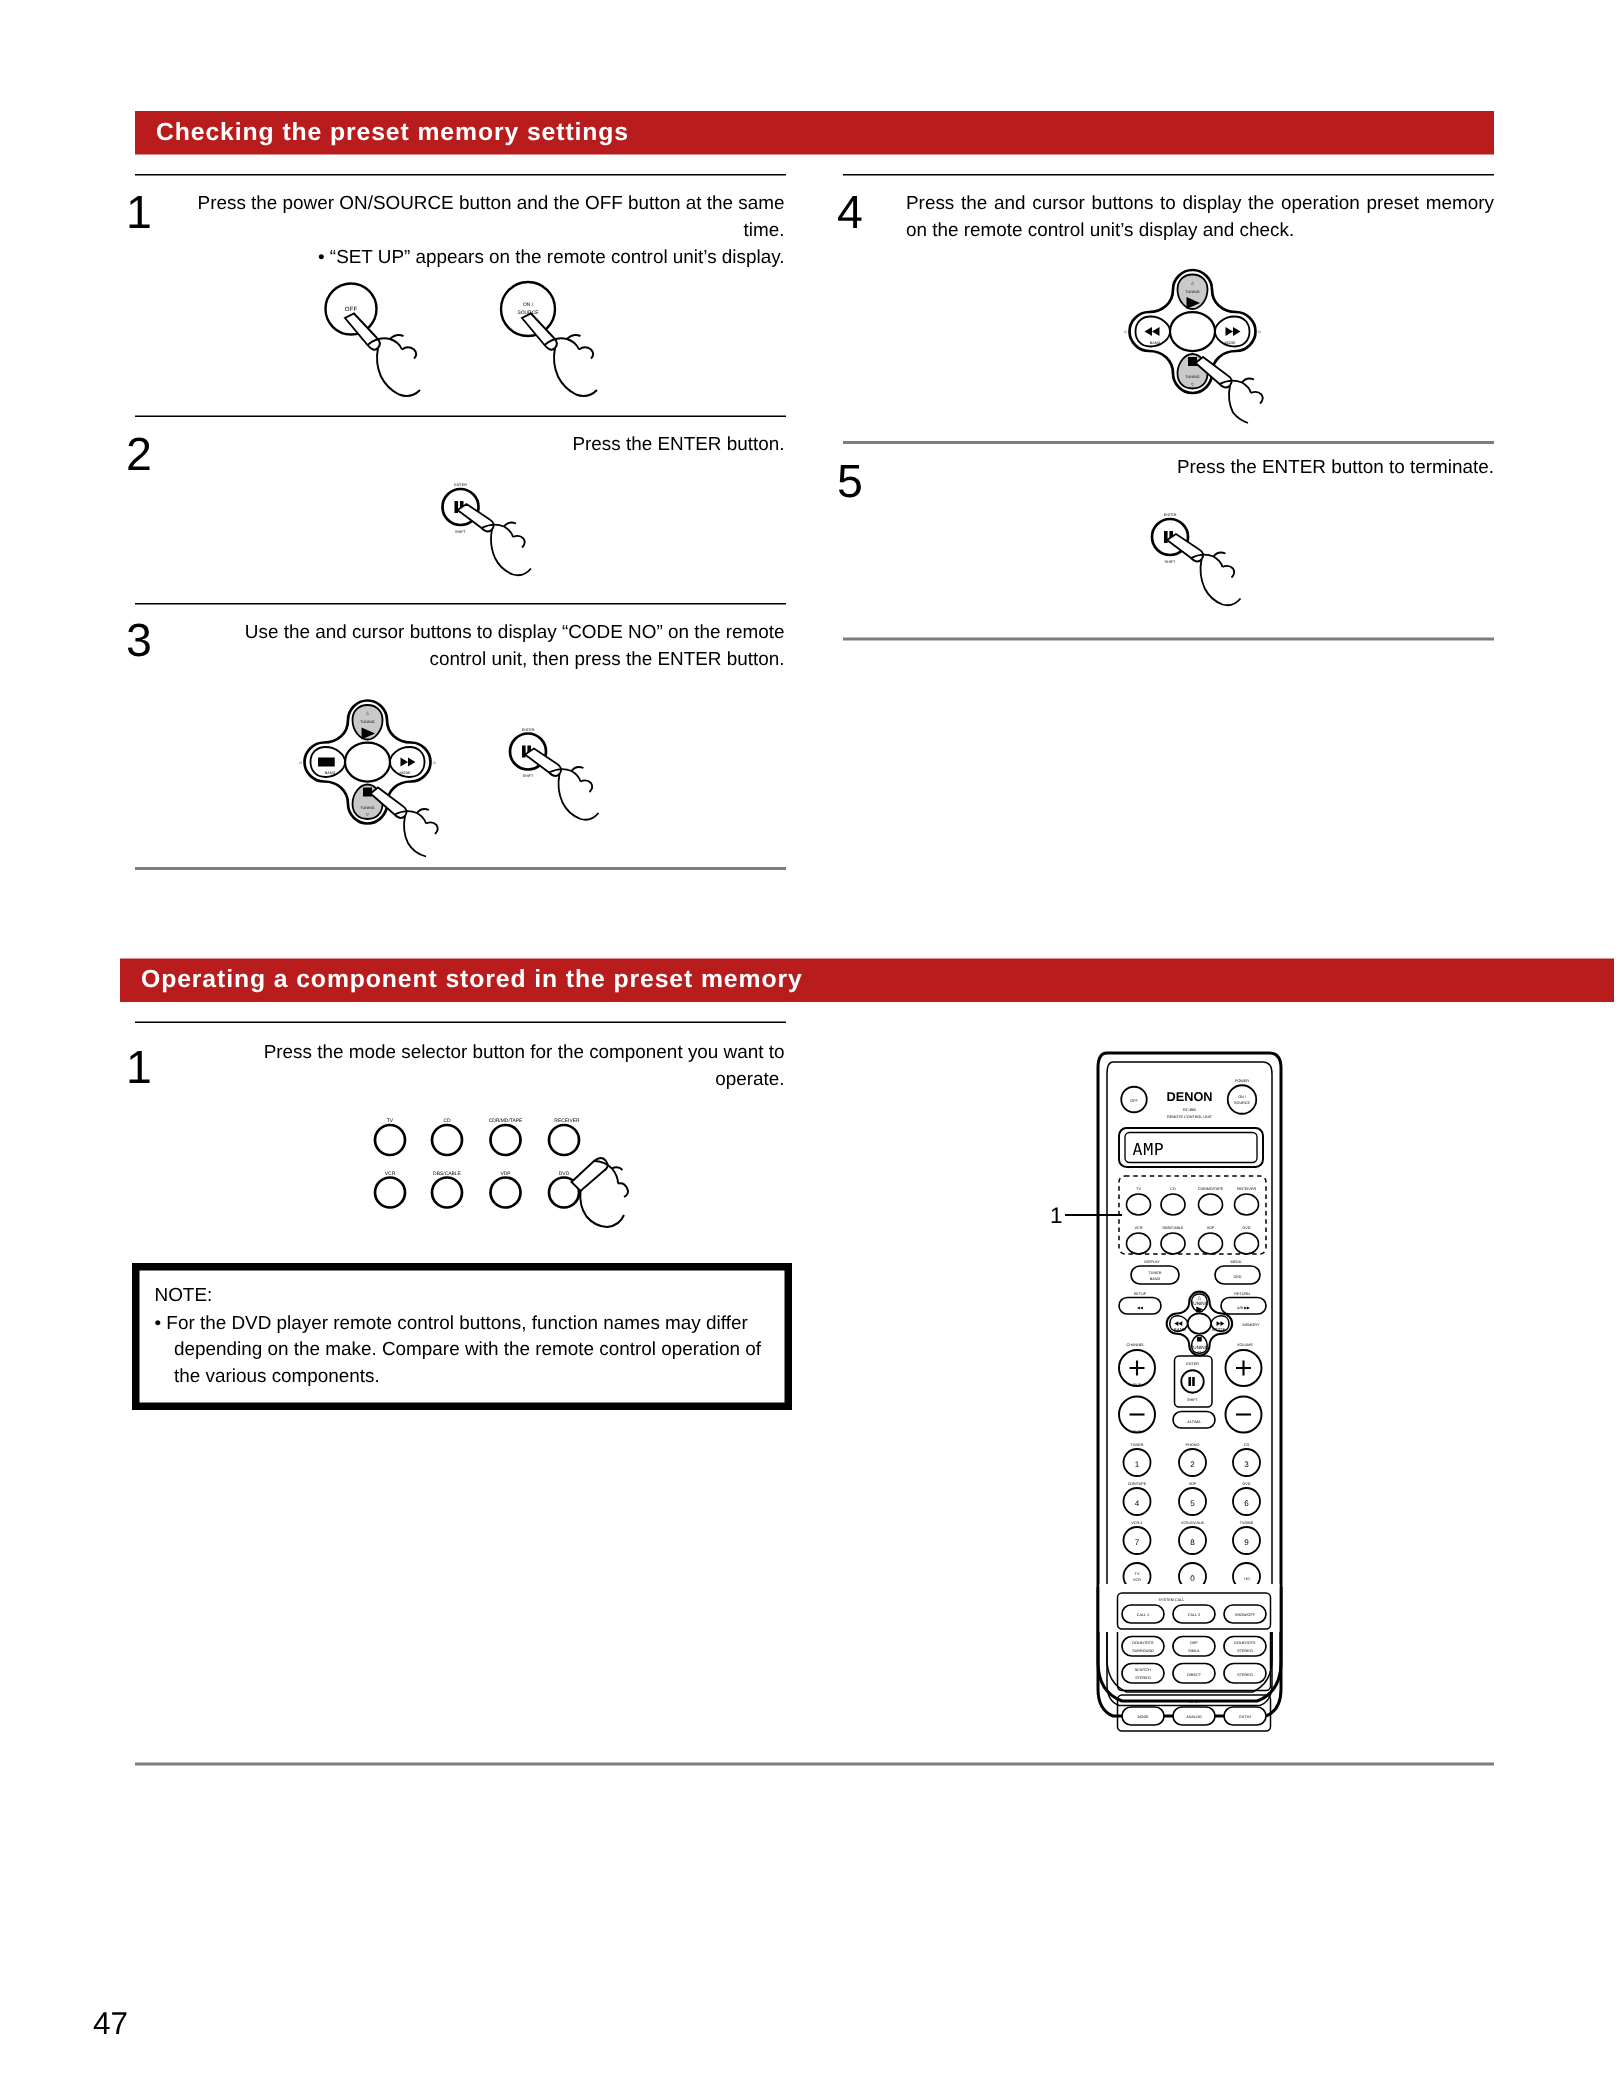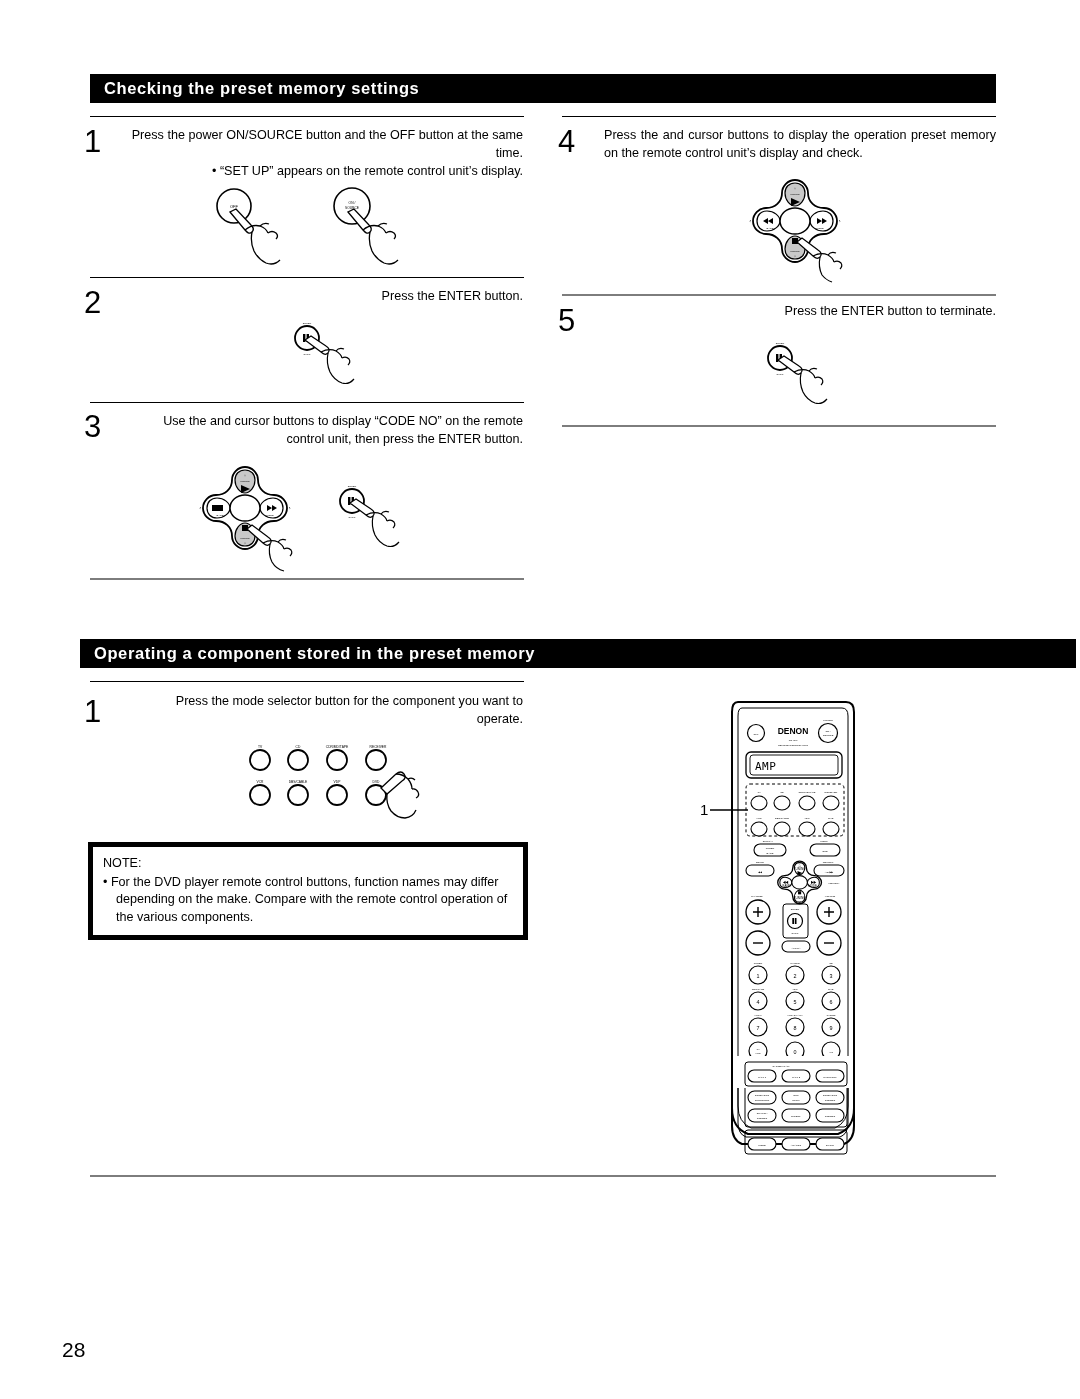--- a/index.html
+++ b/index.html
@@ -5,21 +5,21 @@
   html,body{margin:0;padding:0;background:#ffffff;}
   body{
     width:1080px;height:1399px;position:relative;overflow:hidden;
     font-family:"Liberation Sans","DejaVu Sans",sans-serif;
     color:#000;
   }
   .page{position:absolute;inset:0;}
 
   
   .bar{
-    position:absolute;background:#000000;color:#fff;
+    position:absolute;background:#b91c1c;color:#fff;
     display:flex;align-items:center;
     font-size:16.5px;letter-spacing:.6px;font-weight:600;
     padding-left:14px;box-sizing:border-box;
   }
 
   
   .rule{position:absolute;background:#000;height:1px;}
   .rule.thick{height:2px;background:#7d7d7d;}
 
   
@@ -568,15 +568,15 @@
         <rect class="fillw" x="72" y="12" width="28" height="12" rx="6" stroke-width="1.1"></rect>
         <text class="mini3" x="86" y="19.5">CALL 1</text>
         <rect class="fillw" x="106" y="12" width="28" height="12" rx="6" stroke-width="1.1"></rect>
         <text class="mini3" x="120" y="19.5">CALL 2</text>
         <rect class="fillw" x="140" y="12" width="28" height="12" rx="6" stroke-width="1.1"></rect>
         <text class="mini3" x="154" y="19.5">SHOW/OFF</text>
       </g>
     </svg>
   </div>
 
-  <div class="pageno" style="left:62px;top:1338px;">28</div>
+  <div class="pageno" style="left:62px;top:1338px;">47</div>
 
 </div>
 
 </body></html>

